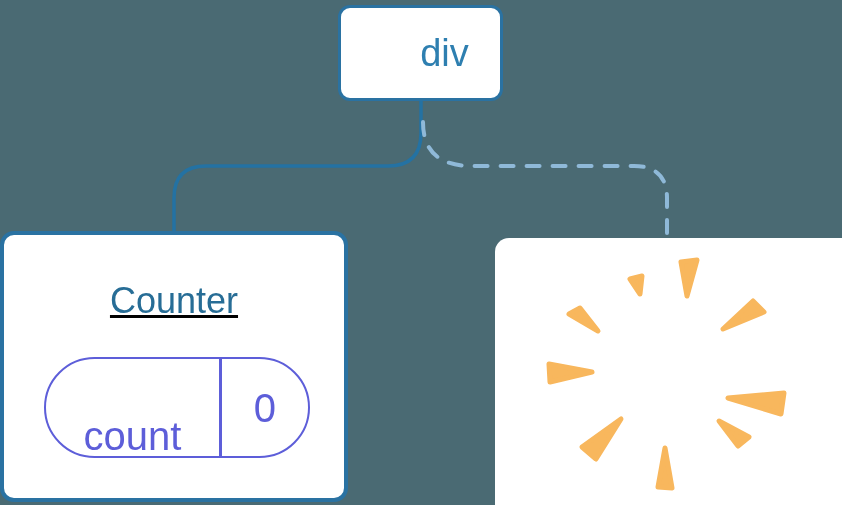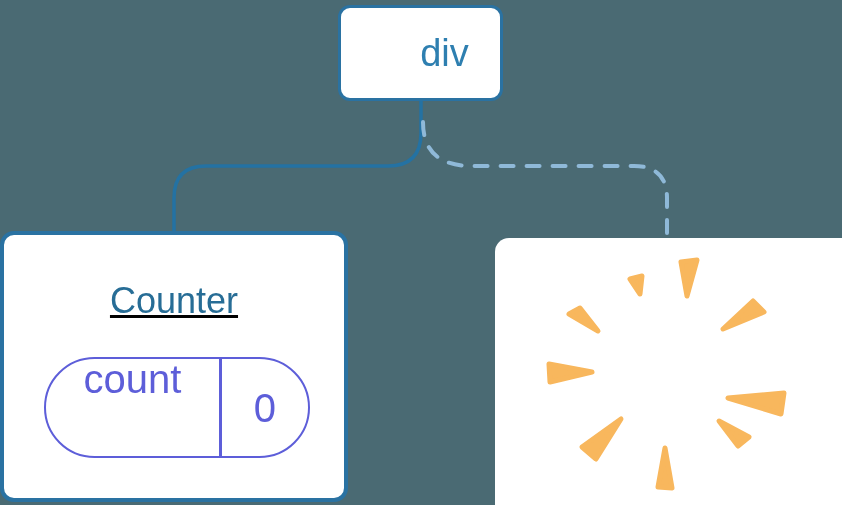--- a/index.html
+++ b/index.html
@@ -84,21 +84,21 @@
     border: 2.5px solid var(--state-purple);
     border-radius: 51px;
     display: flex;
     align-items: stretch;
     overflow: hidden;
     background: var(--card-bg);
   }
   .pill-key-cell {
     width: 173px;
     display: flex;
-    align-items: flex-start;
+    align-items: flex-end;
     justify-content: center;
   }
   .pill-divider {
     width: 2.5px;
     background: var(--state-purple);
   }
   .pill-value-cell {
     flex: 1;
     display: flex;
     align-items: center;

